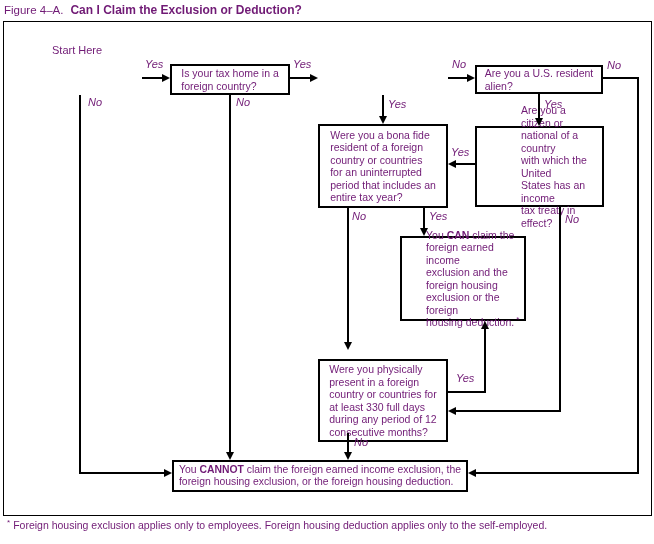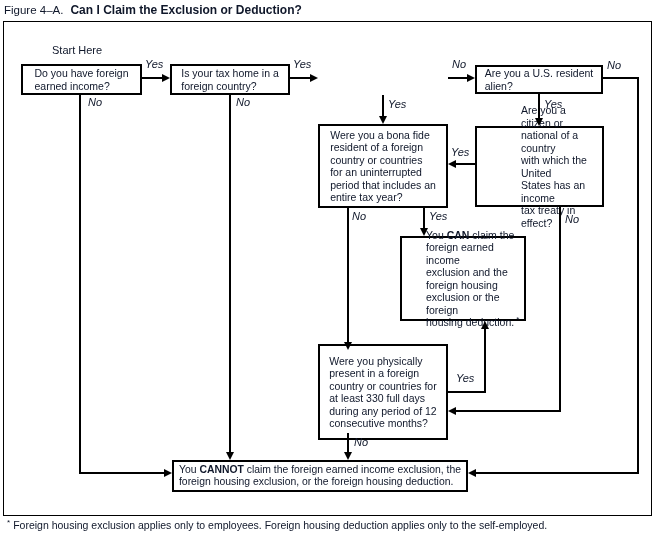--- a/index.html
+++ b/index.html
@@ -1,17 +1,17 @@
 <!DOCTYPE html>
 <html><head>
 <meta charset="utf-8">
 <style>
   html,body{margin:0;padding:0;background:#fff;}
   #page{position:relative;width:654px;height:544px;background:#ffffff;
-        font-family:"Liberation Sans","DejaVu Sans",sans-serif;color:#0f172a;overflow:hidden;}
+        font-family:"Liberation Sans","DejaVu Sans",sans-serif;color:#701a75;overflow:hidden;}
 
   .title{position:absolute;left:4px;top:3px;font-size:11.5px;white-space:nowrap;}
   .title .main{font-weight:bold;font-size:12px;margin-left:7px;}
 
   .frame{position:absolute;left:3px;top:21px;width:649px;height:495px;
          border:1.5px solid #000;box-sizing:border-box;}
 
   .box{position:absolute;border:2px solid #000;background:#fff;box-sizing:border-box;
        display:flex;align-items:center;justify-content:center;
        font-size:10.5px;line-height:12.5px;padding:1px 4px;}
@@ -19,21 +19,21 @@
   .b{font-weight:bold;}
   sup.mark{font-size:8px;vertical-align:super;margin-left:2px;line-height:0;}
 
   #b1{left:21px; top:64px; width:121px;height:31px;}
   #b2{left:170px;top:64px; width:120px;height:31px;}
   #b3{left:318px;top:65px; width:130px;height:29px;}
   #b4{left:475px;top:65px; width:128px;height:29px;}
   #b5{left:318px;top:124px;width:130px;height:84px;}
   #b6{left:475px;top:126px;width:129px;height:81px;padding-left:44px;}
   #b7{left:400px;top:236px;width:126px;height:85px;padding-left:24px;}
-  #b8{left:318px;top:344px;width:130px;height:96px;}
+  #b8{left:318px;top:359px;width:130px;height:83px;}
   #b9{left:172px;top:460px;width:296px;height:32px;font-size:10.4px;line-height:12px;}
 
   .start{position:absolute;left:52px;top:44px;font-size:11px;}
   .lbl{position:absolute;font-style:italic;font-size:11px;white-space:nowrap;}
   #lab-income-yes {left:145px;top:58px;}
   #lab-income-no  {left:88px; top:96px;}
   #lab-taxhome-yes{left:293px;top:58px;}
   #lab-taxhome-no {left:236px;top:96px;}
   #lab-citizen-no {left:452px;top:58px;}
   #lab-citizen-yes{left:388px;top:98px;}
@@ -83,24 +83,20 @@
 <div id="page">
 
   <div class="title">
     <span>Figure 4–A.</span><span class="main">Can I Claim the Exclusion or Deduction?</span>
   </div>
 
   <div class="frame"></div>
 
   <div class="start">Start Here</div>
 
-  <div class="box" id="b1">
-    <span class="txt">Do you have foreign
-earned income?</span>
-  </div>
   <div class="box" id="b2">
     <span class="txt">Is your tax home in a
 foreign country?</span>
   </div>
   <div class="box" id="b4">
     <span class="txt">Are you a U.S. resident
 alien?</span>
   </div>
   <div class="box" id="b5">
     <span class="txt">Were you a bona fide

